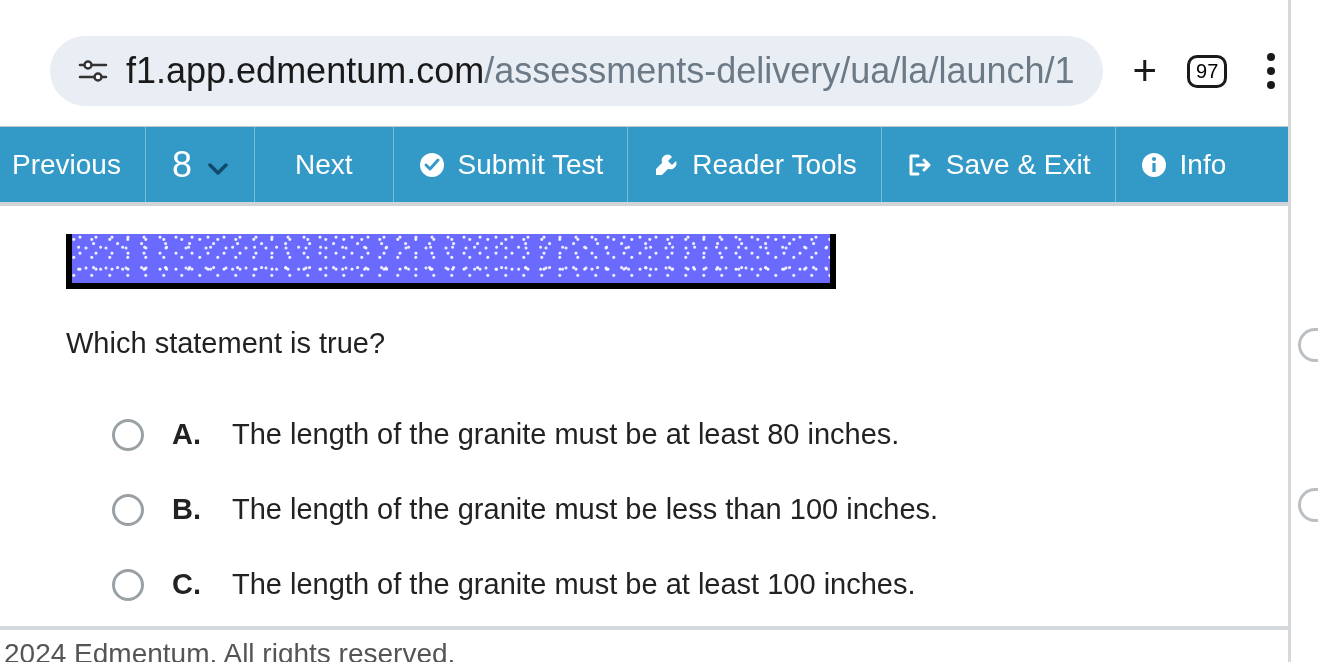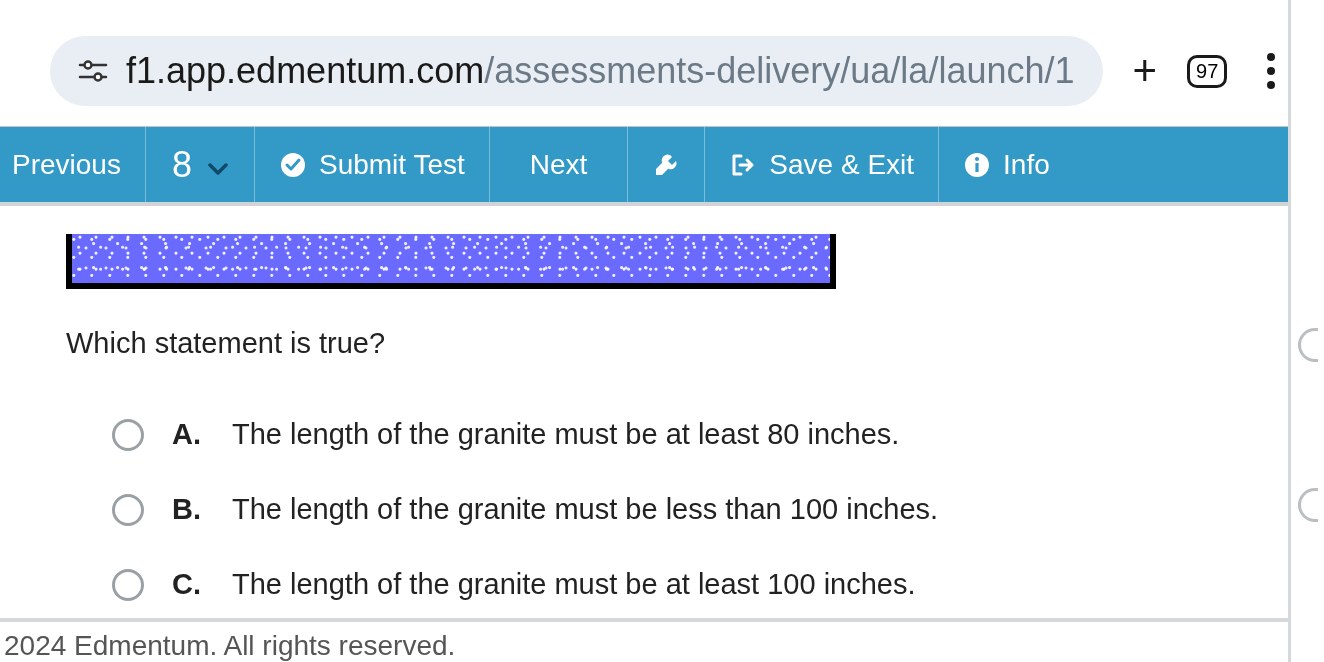--- a/index.html
+++ b/index.html
@@ -44,21 +44,21 @@
   mix-blend-mode: screen;
 }
 .question-text { font-size: 29px; color: #222; margin-top: 38px; margin-bottom: 58px; }
 .options { list-style: none; padding-left: 46px; }
 .options li { display: flex; align-items: center; gap: 28px; margin-bottom: 42px; font-size: 29px; color: #222; }
 .options li:last-child { margin-bottom: 0; }
 .radio { width: 32px; height: 32px; border: 3px solid #9aa1a5; border-radius: 50%; flex-shrink: 0; }
 .letter { font-weight: bold; min-width: 32px; }
 .opt-text { }
 
-.footer-bar { position: absolute; left: 0; right: 0; bottom: 0; border-top: 4px solid #d6d9db; background: #fff; padding: 8px 4px 0 4px; font-size: 28px; color: #555; display:flex; align-items:flex-start; height:44px; overflow:hidden;}
+.footer-bar { position: absolute; left: 0; right: 0; bottom: 0; border-top: 4px solid #d6d9db; background: #fff; padding: 8px 4px 0 4px; font-size: 28px; color: #555; display:flex; align-items:flex-start; height:36px; overflow:hidden;}
 .right-edge { position: absolute; top: 0; right: 0; width: 36px; height: 662px; background: #fff; border-left: 3px solid #d6d9db; display:flex; flex-direction:column; align-items:center; }
 .right-edge .stub { margin-top: 328px; width: 20px; height: 34px; border: 3px solid #b9bfc2; border-right: none; border-radius: 18px 0 0 18px; }
 .right-edge .stub2 { margin-top: 126px; width: 20px; height: 34px; border: 3px solid #b9bfc2; border-right: none; border-radius: 18px 0 0 18px; }
 </style>
 </head>
 <body>
 
 <div class="status-bar"></div>
 
 <div class="url-row">
@@ -90,36 +90,37 @@
 <div class="toolbar">
   <div class="tb prev">Previous</div>
   <div class="tb num">
     <span>8</span>
     <span class="chev">
       <svg width="20" height="14" viewBox="0 0 20 14">
           <path d="M2 3 L10 11 L18 3" stroke="#0f4a6b" stroke-width="3.5" fill="none" stroke-linecap="round" stroke-linejoin="round"></path>
         </svg>
     </span>
   </div>
+  <div class="tb next">Next</div>
   <div class="tb">
     <span class="ico">
       <svg width="28" height="28" viewBox="0 0 28 28">
           <circle cx="14" cy="14" r="12" fill="#fff"></circle>
           <path d="M8 14 L12 18 L20 9" stroke="#3399c6" stroke-width="3" fill="none" stroke-linecap="round" stroke-linejoin="round"></path>
         </svg>
     </span>
     <span>Submit Test</span>
   </div>
-  <div class="tb next">Next</div>
   <div class="tb">
     <span class="ico">
       <svg width="28" height="28" viewBox="0 0 28 28">
           <path d="M18 4a6 6 0 0 0-7.8 7.8L4 18v6h6l6.2-6.2A6 6 0 0 0 24 10l-4 4-4-4 4-4z" fill="#fff"></path>
         </svg>
     </span>
+    <span>Reader Tools</span>
   </div>
   <div class="tb">
     <span class="ico">
       <svg width="28" height="28" viewBox="0 0 28 28">
           <path d="M12 5H5v18h7M11 14h12M18 9l5 5-5 5" stroke="#fff" stroke-width="3" fill="none" stroke-linecap="round" stroke-linejoin="round"></path>
         </svg>
     </span>
     <span>Save &amp; Exit</span>
   </div>
   <div class="tb">

